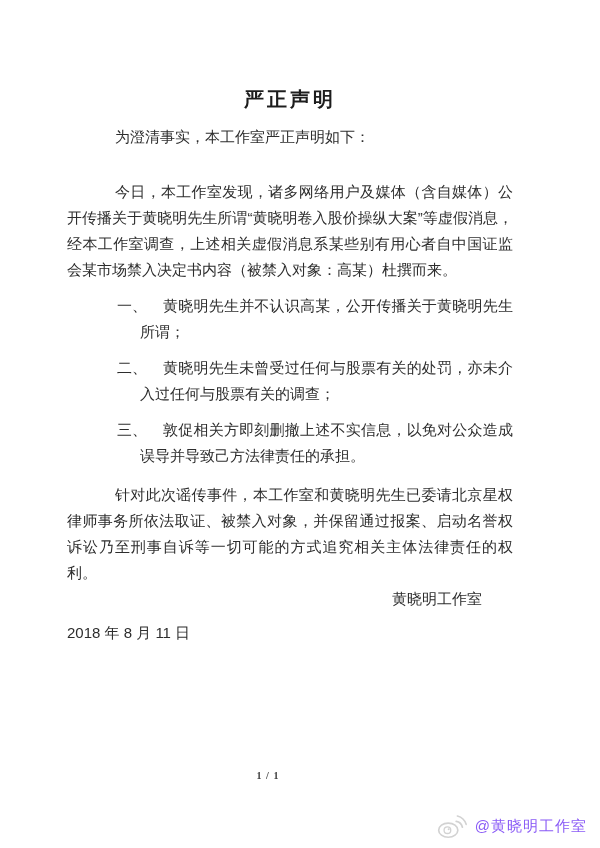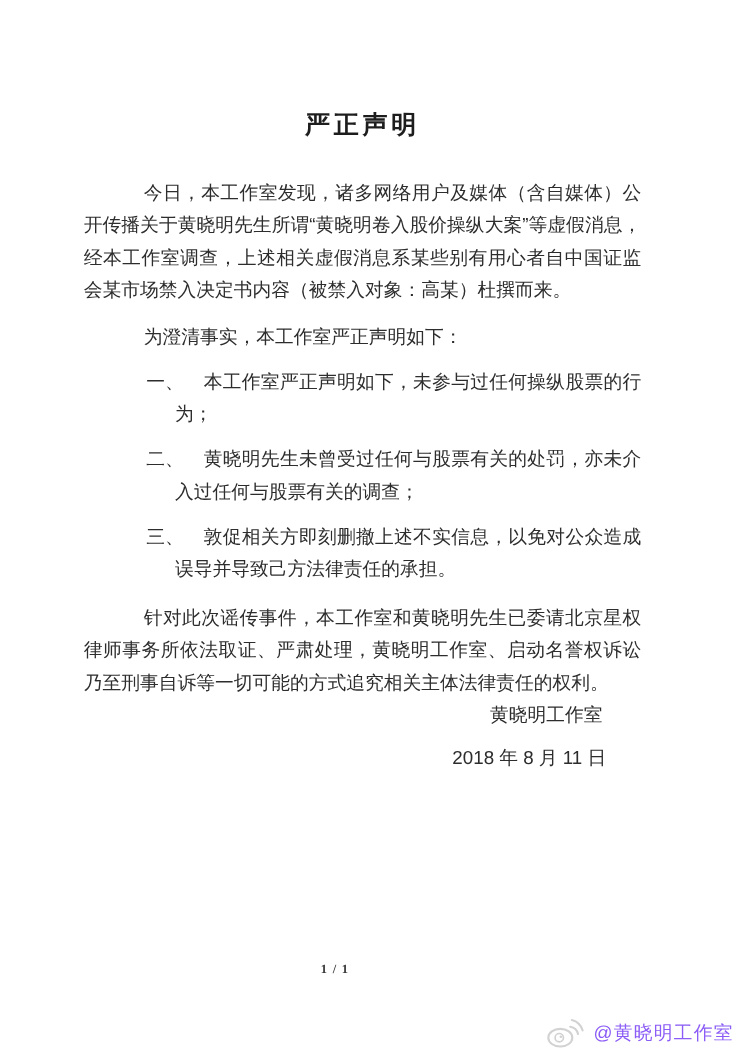--- a/index.html
+++ b/index.html
@@ -65,21 +65,20 @@
     padding-right: 31px;
     font-size: 15px;
     line-height: 26px;
     text-align: right;
   }
   .doc-date {
     margin-top: 8px;
     padding-right: 28px;
     font-size: 15px;
     line-height: 26px;
-    text-align: right;
   }
   .page-number {
     position: absolute;
     top: 770px;
     left: 0;
     width: 536px;
     text-align: center;
     font-family: "Liberation Serif", serif;
     font-weight: bold;
     font-size: 10px;
@@ -100,40 +99,40 @@
   .weibo-icon { display: block; }
 </style>
 </head>
 <body>
 
 <div class="page">
   <div class="content">
 
     <h1 class="doc-title">严正声明</h1>
 
+    <p class="para indent p2">为澄清事实，本工作室严正声明如下：</p>
+
     <p class="para indent p1">今日，本工作室发现，诸多网络用户及媒体（含自媒体）公开传播关于黄晓明先生所谓“黄晓明卷入股价操纵大案”等虚假消息，经本工作室调查，上述相关虚假消息系某些别有用心者自中国证监会某市场禁入决定书内容（被禁入对象：高某）杜撰而来。</p>
-
-    <p class="para indent p2">为澄清事实，本工作室严正声明如下：</p>
 
     <div class="list-item">
       <span class="list-marker">一、</span>
-      <span class="list-text">本工作室严正声明如下，未参与过任何操纵股票的行为；</span>
+      <span class="list-text">黄晓明先生并不认识高某，公开传播关于黄晓明先生所谓；</span>
     </div>
 
     <div class="list-item">
       <span class="list-marker">二、</span>
       <span class="list-text">黄晓明先生未曾受过任何与股票有关的处罚，亦未介入过任何与股票有关的调查；</span>
     </div>
 
     <div class="list-item">
       <span class="list-marker">三、</span>
       <span class="list-text">敦促相关方即刻删撤上述不实信息，以免对公众造成误导并导致己方法律责任的承担。</span>
     </div>
 
-    <p class="para indent p3">针对此次谣传事件，本工作室和黄晓明先生已委请北京星权律师事务所依法取证、严肃处理，黄晓明工作室、启动名誉权诉讼乃至刑事自诉等一切可能的方式追究相关主体法律责任的权利。</p>
+    <p class="para indent p3">针对此次谣传事件，本工作室和黄晓明先生已委请北京星权律师事务所依法取证、被禁入对象，并保留通过报案、启动名誉权诉讼乃至刑事自诉等一切可能的方式追究相关主体法律责任的权利。</p>
 
 
     <div class="signature">黄晓明工作室</div>
 
     <div class="doc-date">2018 年 8 月 11 日</div>
 
   </div>
 
   <div class="page-number">1 / 1</div>
 

